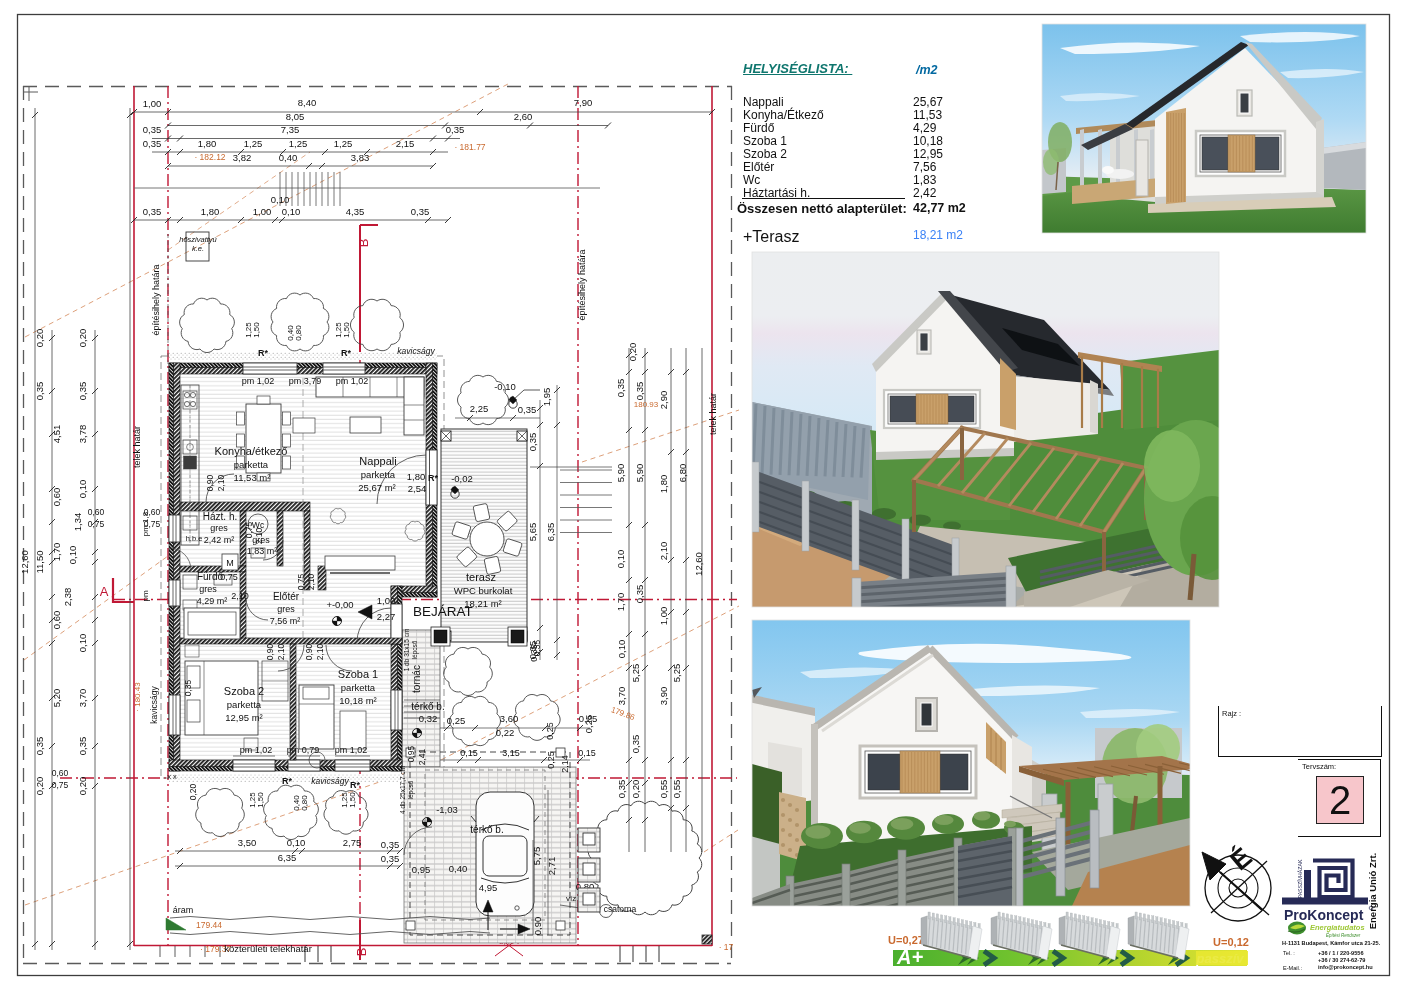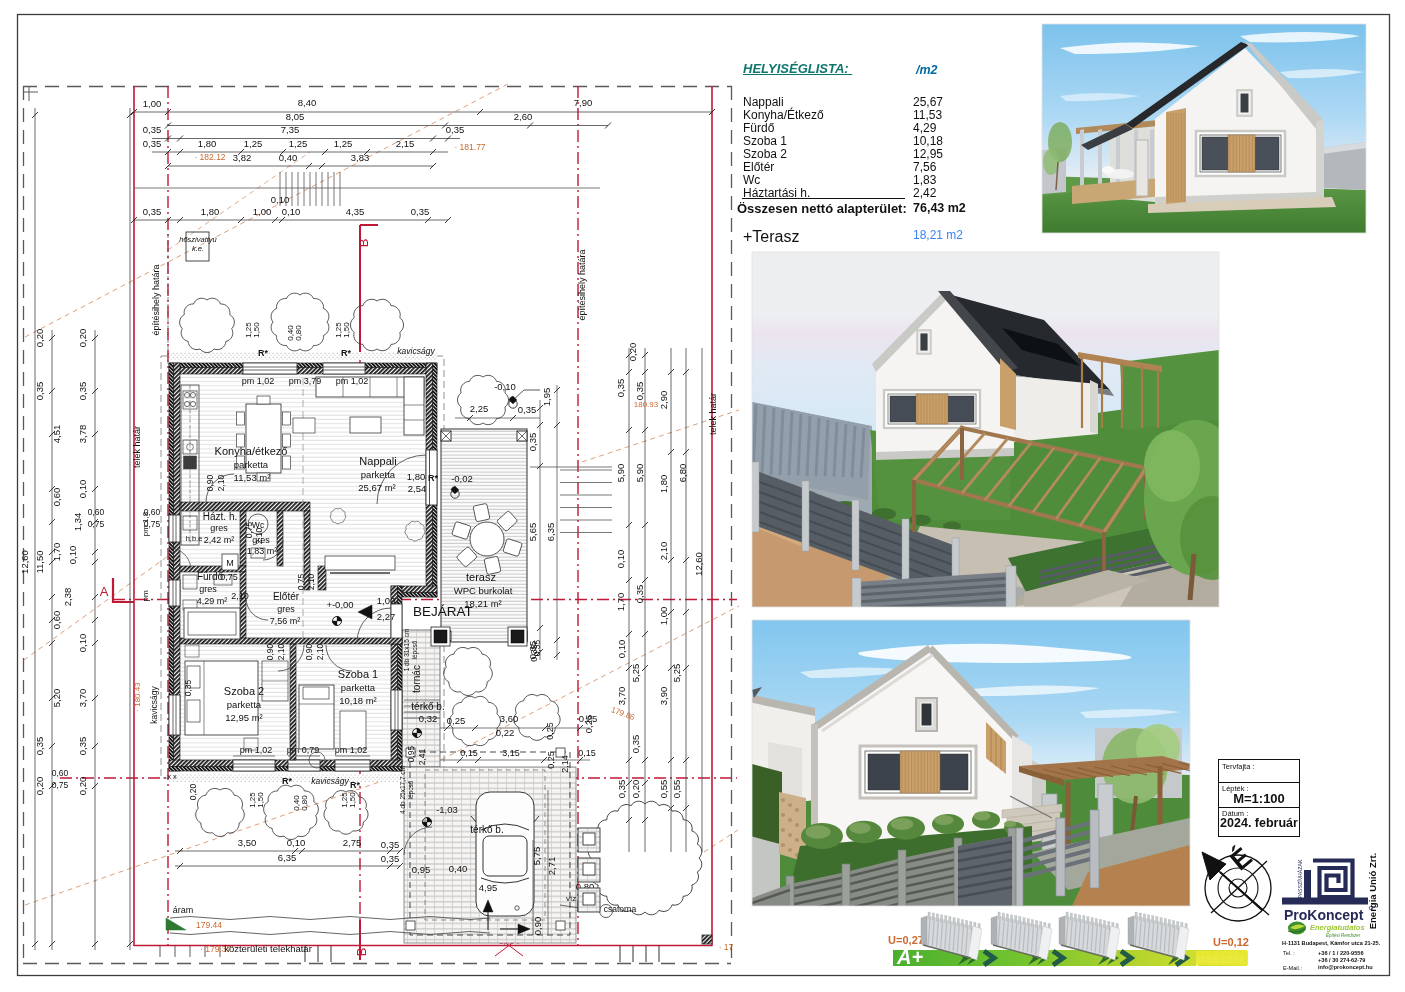--- a/index.html
+++ b/index.html
@@ -1235,34 +1235,30 @@
 </div>
 <div class="abs" style="left:916px;top:63px;font-weight:bold;font-style:italic;font-size:12.5px;color:#0369a1">/m2</div>
 <div class="abs" style="left:743px;top:96px;font-size:12px;color:#111;line-height:13px">
 Nappali<br>Konyha/Étkező<br>Fürdő<br>Szoba 1<br>Szoba 2<br>Előtér<br>Wc<br>Háztartási h.
 </div>
 <div class="abs" style="left:913px;top:96px;font-size:12px;color:#111;line-height:13px">
 25,67<br>11,53<br>4,29<br>10,18<br>12,95<br>7,56<br>1,83<br>2,42
 </div>
 <div class="abs" style="left:742px;top:197.5px;width:163px;border-bottom:1.3px solid #111"></div>
 <div class="abs" style="left:737px;top:201px;font-size:13px;font-weight:bold;color:#111">Összesen nettó alapterület:</div>
-<div class="abs" style="left:913px;top:201px;font-size:12.5px;font-weight:bold;color:#111">76,43 m2</div>
+<div class="abs" style="left:913px;top:201px;font-size:12.5px;font-weight:bold;color:#111">42,77 m2</div>
 <div class="abs" style="left:743px;top:228px;font-size:16px;color:#111">+Terasz</div>
 <div class="abs" style="left:913px;top:228px;font-size:12px;color:#3b82f6">18,21 m2</div>
 
-<div class="abs" style="left:1218px;top:759px;width:80px;height:76px;border:1.4px solid #111">
-  <div style="font-size:7.5px;color:#111;margin:2px 0 0 3px;height:20px">Tervfajta :</div>
-  <div style="border-top:1.2px solid #111;height:24px">
-    <div style="font-size:7.5px;color:#111;margin:1px 0 0 3px">Lépték :</div>
-    <div style="font-size:13px;font-weight:bold;color:#111;text-align:center;margin-top:-2px">M=1:100</div>
-  </div>
-  <div style="border-top:1.2px solid #111;height:24px">
-    <div style="font-size:7.5px;color:#111;margin:1px 0 0 3px">Dátum :</div>
-    <div style="font-size:12.5px;font-weight:bold;color:#111;text-align:center;margin-top:-2px">2024. február</div>
-  </div>
+<div class="abs" style="left:1218px;top:706px;width:162px;height:50px;border:1.4px solid #111;border-top:none">
+  <div style="font-size:7.5px;color:#111;margin:3px 0 0 3px">Rajz :</div>
+</div>
+<div class="abs" style="left:1298px;top:759px;width:82px;height:76px;border:1.4px solid #111;border-left:none">
+  <div style="font-size:7.5px;color:#111;margin:2px 0 0 4px">Tervszám:</div>
+  <div style="position:absolute;left:18px;top:16px;width:46px;height:46px;background:#f7c6cb;border:1px solid #222;text-align:center;font-size:40px;line-height:46px;color:#111">2</div>
 </div>
 
 <div class="abs" style="left:1282px;top:940px;font-size:5.6px;font-weight:bold;color:#111;white-space:nowrap">H-1131 Budapest, Kámfor utca 21-25.</div>
 <div class="abs" style="left:1283px;top:950px;font-size:5.6px;color:#111">Tel. :</div>
 <div class="abs" style="left:1318px;top:949.5px;font-size:5.6px;font-weight:bold;color:#111">+36 / 1 / 220-9556</div>
 <div class="abs" style="left:1318px;top:956.5px;font-size:5.6px;font-weight:bold;color:#111">+36 / 30 274-62-79</div>
 <div class="abs" style="left:1283px;top:964.5px;font-size:5.6px;color:#111">E-Mail.:</div>
 <div class="abs" style="left:1318px;top:964px;font-size:5.6px;font-weight:bold;color:#111">info@prokoncept.hu</div>
 <div class="abs" style="left:1196px;top:951px;width:52px;height:14px;background:#e8e832;opacity:0.9"></div>
 </div>

